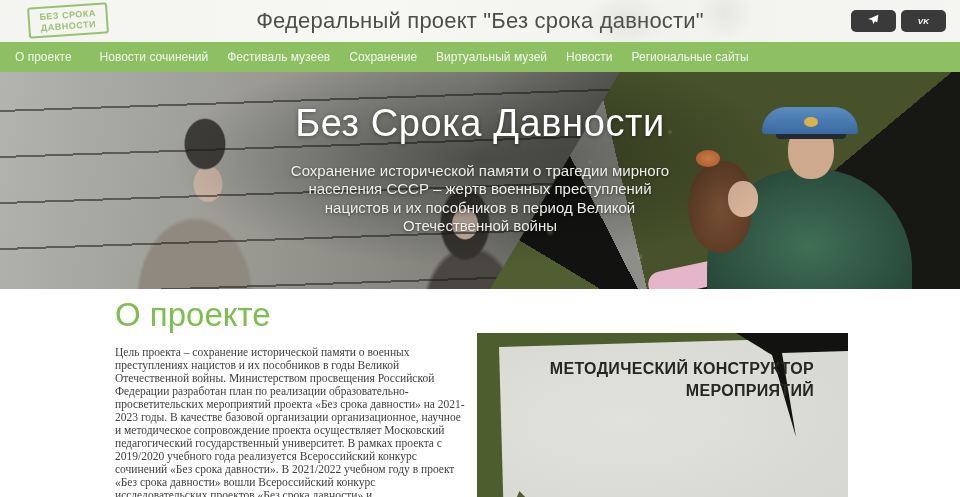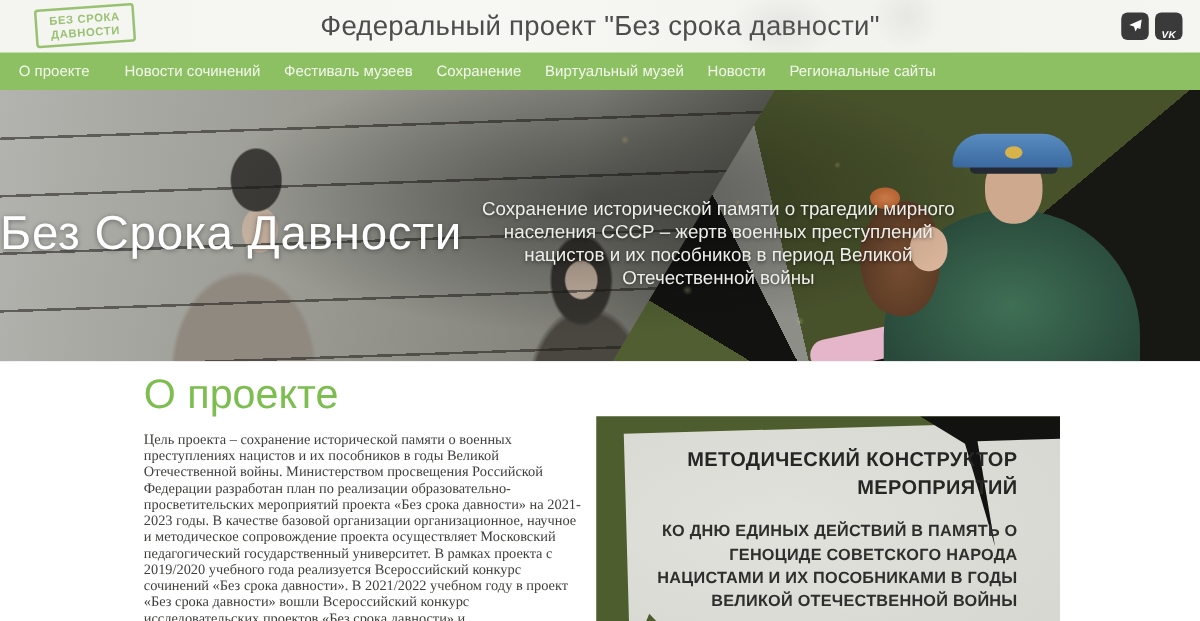--- a/index.html
+++ b/index.html
@@ -29,22 +29,22 @@
     font-size:9px; font-weight:bold; letter-spacing:.5px; line-height:1.2;
     opacity:.85; cursor:pointer;
   }
   .header-title {
     position:absolute; left:0; right:0; top:0; height:42px;
     display:flex; align-items:center; justify-content:center;
     font-size:22px; color:#4d4d4b; letter-spacing:.2px;
   }
   .socials { position:absolute; right:14px; top:10px; display:flex; gap:5px; }
   .social-btn {
-    width:22px; height:22px; border-radius:5px; background:#3a3a3a;
-    display:flex; align-items:flex-end; justify-content:center; cursor:pointer;font-style:italic;
+    width:45px; height:22px; border-radius:5px; background:#3a3a3a;
+    display:flex; align-items:center; justify-content:center; cursor:pointer;font-style:italic;
   }
   .social-btn .vk-glyph { color:#fff; font-size:8px; font-weight:bold; letter-spacing:.3px; }
 
   
   .nav {
     position:absolute; top:42px; left:0; width:960px; height:30px;
     background:#8dc063; display:flex; align-items:center; gap:19px;
     padding:0 15px; white-space:nowrap;
   }
   .nav a { color:#f3f7ec; font-size:12px; text-decoration:none; cursor:pointer; }
@@ -100,21 +100,21 @@
     background:radial-gradient(#7a5034,#5a3a24 80%); border-radius:50% 42% 46% 50%; }
   .girl-face { position:absolute; bottom:72px; right:172px; width:30px; height:36px;
     background:#d9b49a; border-radius:48%; }
   .girl-bow { position:absolute; bottom:122px; right:210px; width:24px; height:17px;
     background:radial-gradient(#e08a4e,#c2602e); border-radius:50%; }
   .girl-arm { position:absolute; bottom:4px; right:148px; width:135px; height:25px;
     background:#e5b6ca; border-radius:13px; transform:rotate(-12deg); }
   .hero-shade { position:absolute; inset:0;
     background:radial-gradient(430px 150px at 50% 40%, rgba(12,12,12,.45), rgba(12,12,12,0) 72%); }
   .hero-text {
-    position:absolute; inset:0; display:flex; flex-direction:row; align-items:center;
+    position:absolute; inset:0; display:flex; flex-direction:column; align-items:center;
     padding-top:30px; color:#fff; text-align:center;
   }
   .hero-title { font-size:38px; font-weight:400; letter-spacing:.6px;
     text-shadow:0 1px 4px rgba(0,0,0,.4); margin-bottom:17px; }
   .hero-subtitle { font-size:15px; font-weight:500; line-height:1.22; max-width:410px;
     color:#eeeeea; text-shadow:0 1px 3px rgba(0,0,0,.5); }
 
   
   .main { position:absolute; top:289px; left:0; width:960px; height:208px; background:#fff; }
   .about { position:absolute; left:115px; top:7px; width:352px; }
@@ -204,18 +204,17 @@
 
     <div class="card">
       <div class="card-paper"></div>
       <svg class="card-black-svg" viewBox="0 0 130 115">
         <path d="M18 0 L130 0 L130 18 L64 20 L78 104 L54 22 Z" fill="#121210"></path>
       </svg>
       <div class="card-green-tri"></div>
 
       <div class="card-content">
         <div class="card-title">МЕТОДИЧЕСКИЙ КОНСТРУКТОР МЕРОПРИЯТИЙ</div>
-        <div class="card-body">КО ДНЮ ЕДИНЫХ ДЕЙСТВИЙ В ПАМЯТЬ О ГЕНОЦИДЕ СОВЕТСКОГО НАРОДА НАЦИСТАМИ И ИХ ПОСОБНИКАМИ В ГОДЫ ВЕЛИКОЙ ОТЕЧЕСТВЕННОЙ ВОЙНЫ</div>
       </div>
     </div>
   </div>
 
 </div>
 
 </body></html>

